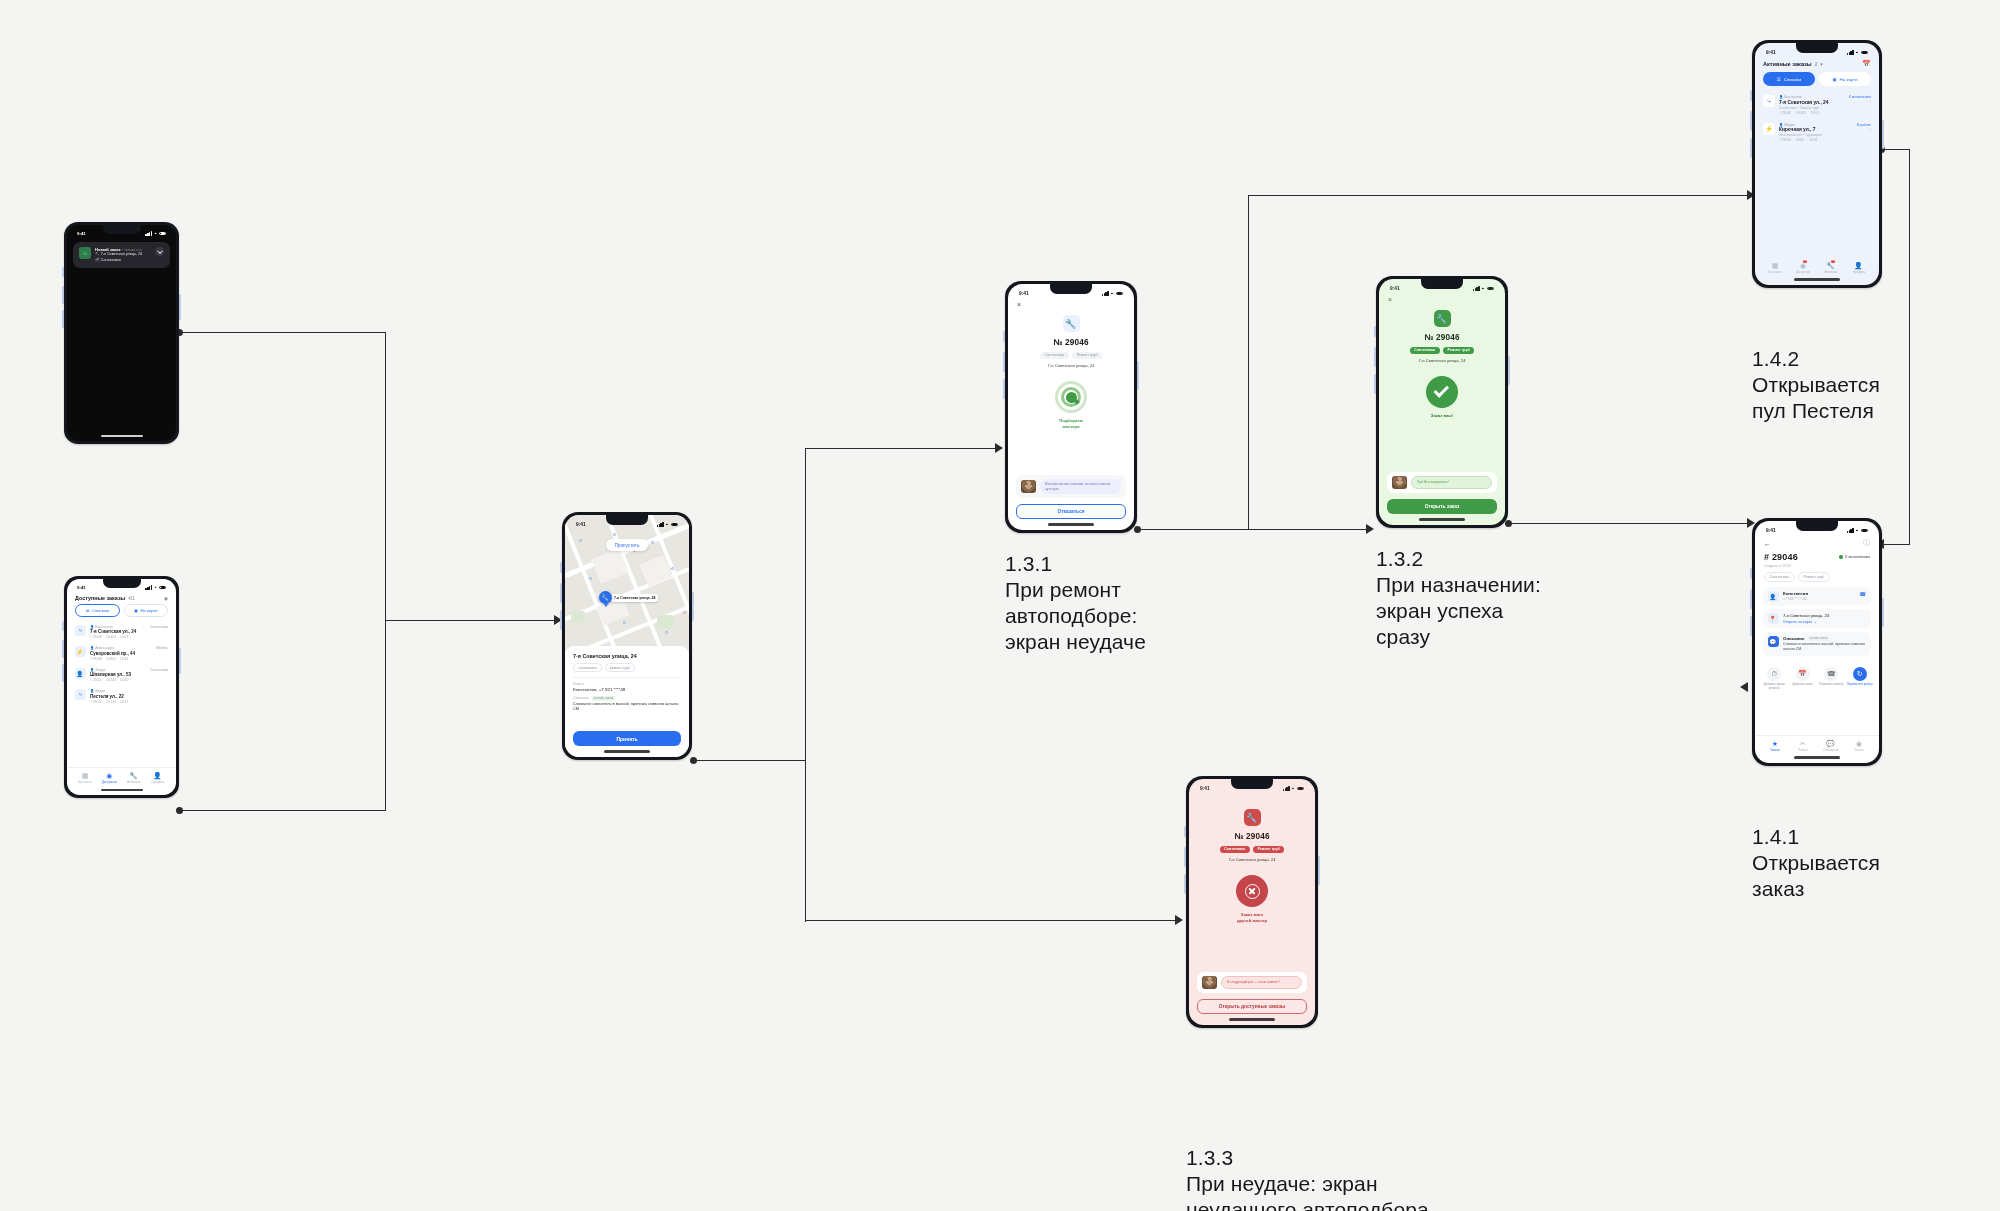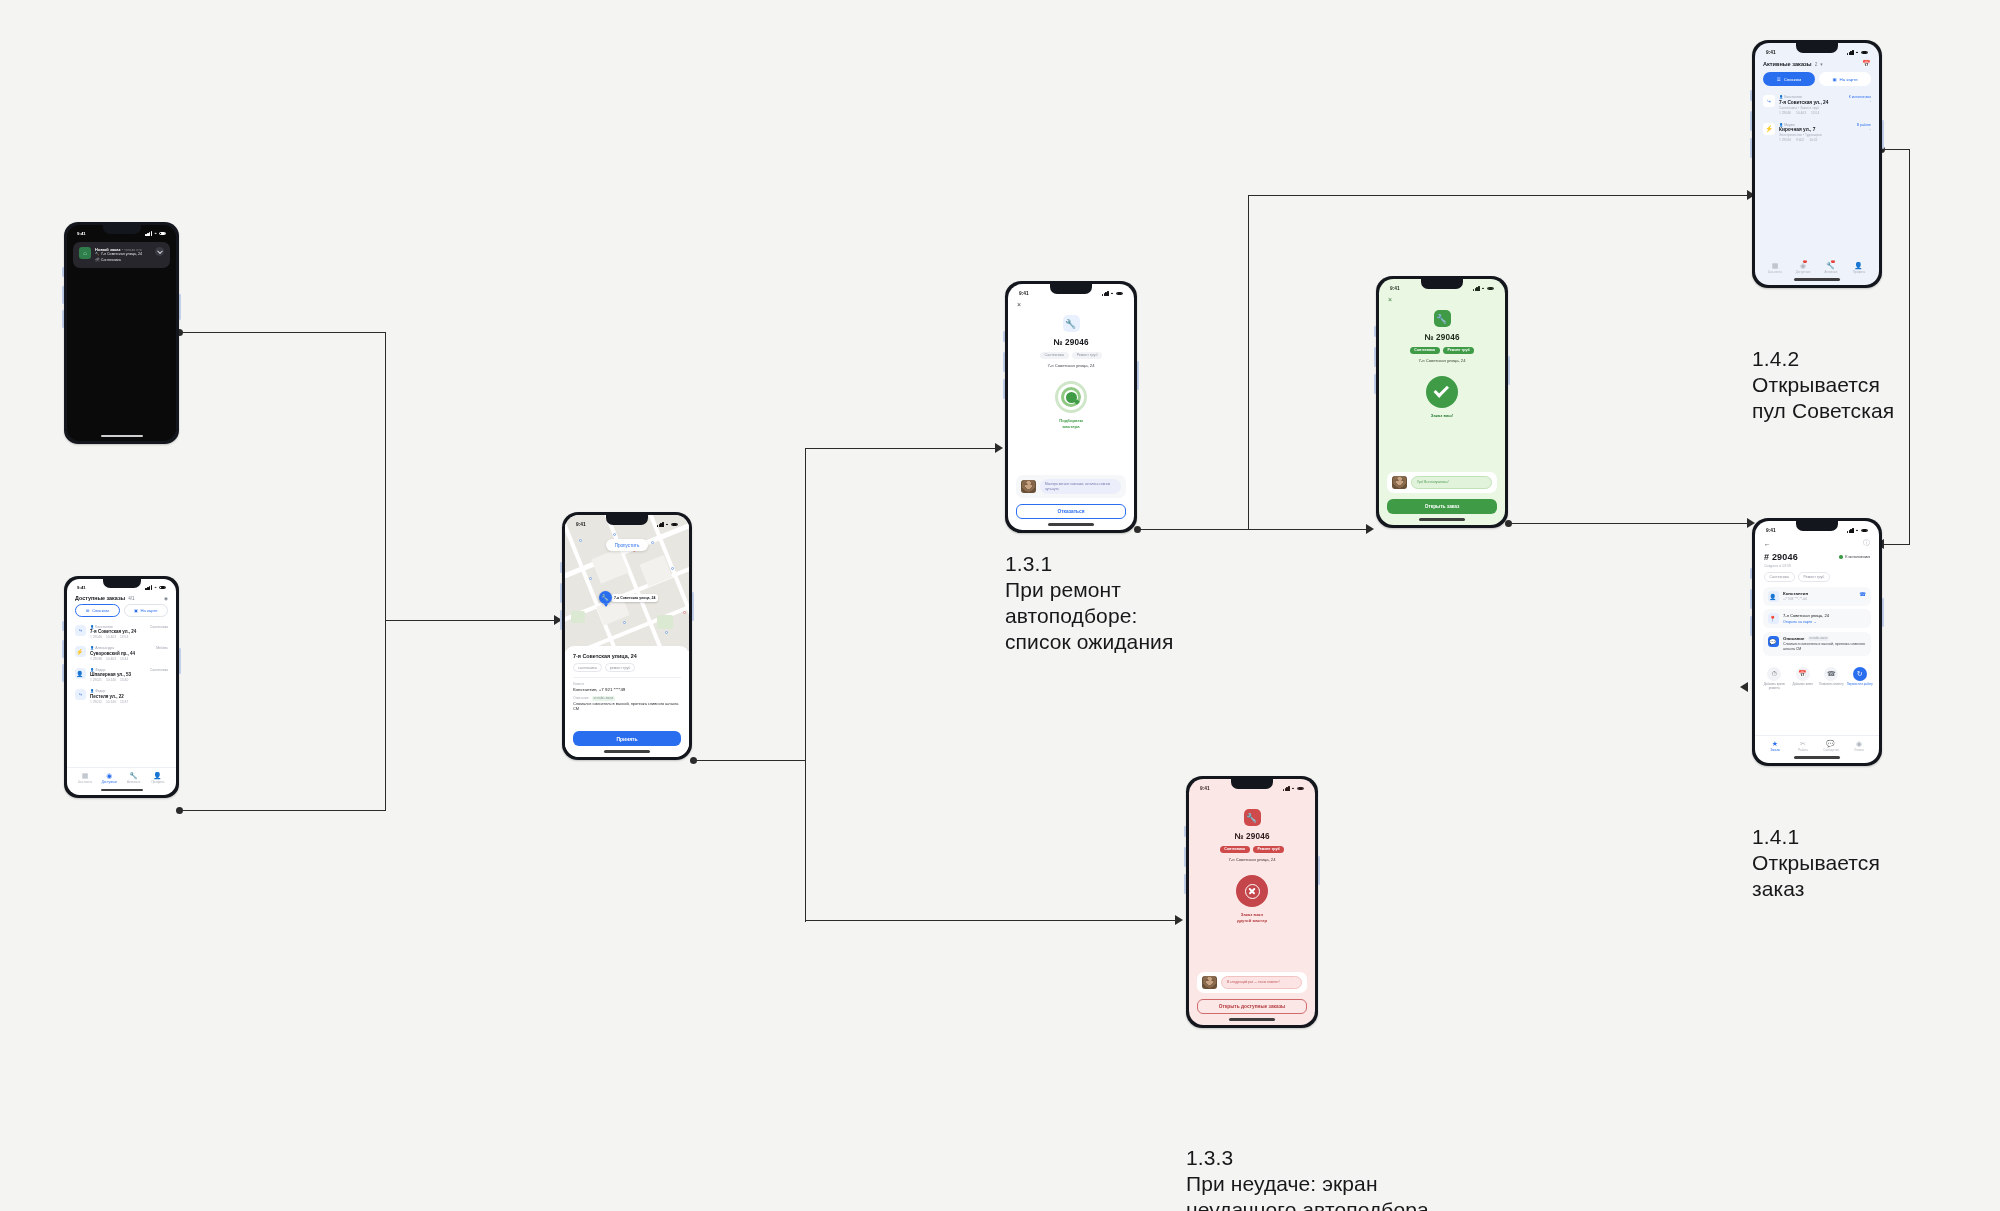--- a/index.html
+++ b/index.html
@@ -687,21 +687,21 @@
         </div>
         <div class="homebar" style="width:46px;height:2.6px;"></div>
       </div>
     </div>
   </div>
 
   <div class="cap" style="left:1005px; top:550px;">
     <div class="num">1.3.1</div>
     <div class="txt">При ремонт</div>
     <div class="txt">автоподборе:</div>
-    <div class="txt">список ожидания</div>
+    <div class="txt">экран неудаче</div>
   </div>
 
   <div class="phone st" id="p132">
     <div class="side" style="left:-2px; top:50px;  width:2px; height:11px;"></div>
     <div class="side" style="left:-2px; top:71px;  width:2px; height:20px;"></div>
     <div class="side" style="left:-2px; top:98px;  width:2px; height:20px;"></div>
     <div class="side" style="right:-2px; top:80px; width:2px; height:29px;"></div>
     <div class="frame">
       <div class="notch" style="width:42px; height:10px;"></div>
       <div class="screen">
@@ -735,20 +735,26 @@
             <div class="cat"></div>
             <div class="bubble">Ура! Все получилось!</div>
           </div>
           <div class="cta">Открыть заказ</div>
         </div>
         <div class="homebar" style="width:46px;height:2.6px;"></div>
       </div>
     </div>
   </div>
 
+  <div class="cap" style="left:1376px; top:545px;">
+    <div class="num">1.3.2</div>
+    <div class="txt">При назначении:</div>
+    <div class="txt">экран успеха</div>
+    <div class="txt">сразу</div>
+  </div>
 
   <div class="phone st" id="p133">
     <div class="side" style="left:-2px; top:50px;  width:2px; height:11px;"></div>
     <div class="side" style="left:-2px; top:71px;  width:2px; height:20px;"></div>
     <div class="side" style="left:-2px; top:98px;  width:2px; height:20px;"></div>
     <div class="side" style="right:-2px; top:80px; width:2px; height:29px;"></div>
     <div class="frame">
       <div class="notch" style="width:42px; height:10px;"></div>
       <div class="screen">
         <div class="statusbar">
@@ -890,21 +896,21 @@
           </div>
         </div>
         <div class="homebar" style="width:46px;height:2.6px;"></div>
       </div>
     </div>
   </div>
 
   <div class="cap" style="left:1752px; top:345px;">
     <div class="num">1.4.2</div>
     <div class="txt">Открывается</div>
-    <div class="txt">пул Советская</div>
+    <div class="txt">пул Пестеля</div>
   </div>
 
   <div class="phone" id="p141">
     <div class="side" style="left:-2px; top:50px;  width:2px; height:11px;"></div>
     <div class="side" style="left:-2px; top:71px;  width:2px; height:20px;"></div>
     <div class="side" style="left:-2px; top:98px;  width:2px; height:20px;"></div>
     <div class="side" style="right:-2px; top:80px; width:2px; height:29px;"></div>
     <div class="frame">
       <div class="notch" style="width:42px; height:10px;"></div>
       <div class="screen">

